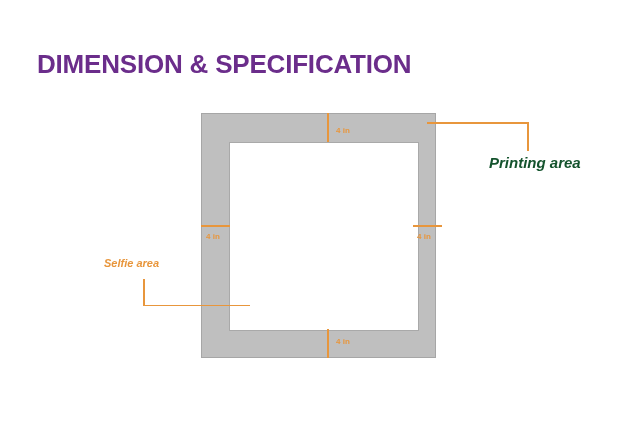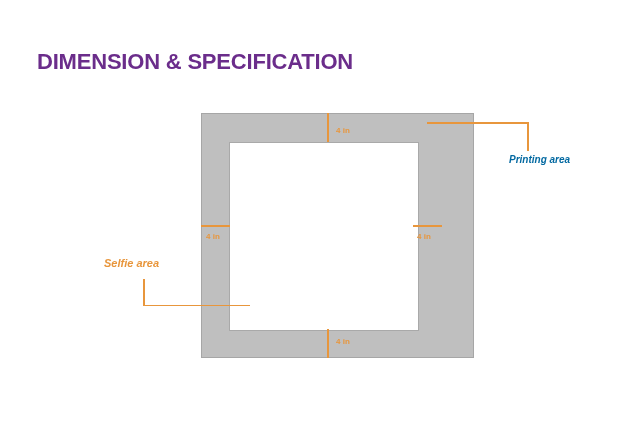--- a/index.html
+++ b/index.html
@@ -18,34 +18,34 @@
   #slide {
     position: absolute;
     inset: 0;
   }
 
   
   #page-title {
     position: absolute;
     left: 37px;
     top: 50px;
-    font-size: 22px;
+    font-size: 26px;
     font-weight: bold;
     letter-spacing: -0.2px;
     color: #6B2D8B;
     white-space: nowrap;
     line-height: 1.1;
   }
 
   
   #frame-diagram {
     position: absolute;
     left: 201px;
     top: 113px;
-    width: 273px;
+    width: 235px;
     height: 245px;
   }
 
   #printing-area-block {
     position: absolute;
     inset: 0;
     background: #BFBFBF;
     border: 1px solid #A6A6A6;
     box-sizing: border-box;
   }
@@ -109,27 +109,26 @@
     left: 527px;
     top: 122px;
     width: 1.5px;
     height: 29px;
     background: #E8963C;
   }
   #printing-area-label {
     position: absolute;
     left: 489px;
     top: 155px;
-    font-size: 10px;
+    font-size: 15px;
     font-style: italic;
     font-weight: bold;
-    color: #0369a1;
+    color: #14532d;
     white-space: nowrap;
     line-height: 1;
-    margin-left: 20px;
   }
 
   
   #selfie-area-callout { position: absolute; left: 0; top: 0; }
 
   #selfie-leader-vertical {
     position: absolute;
     left: 143px;
     top: 279px;
     width: 1.5px;

